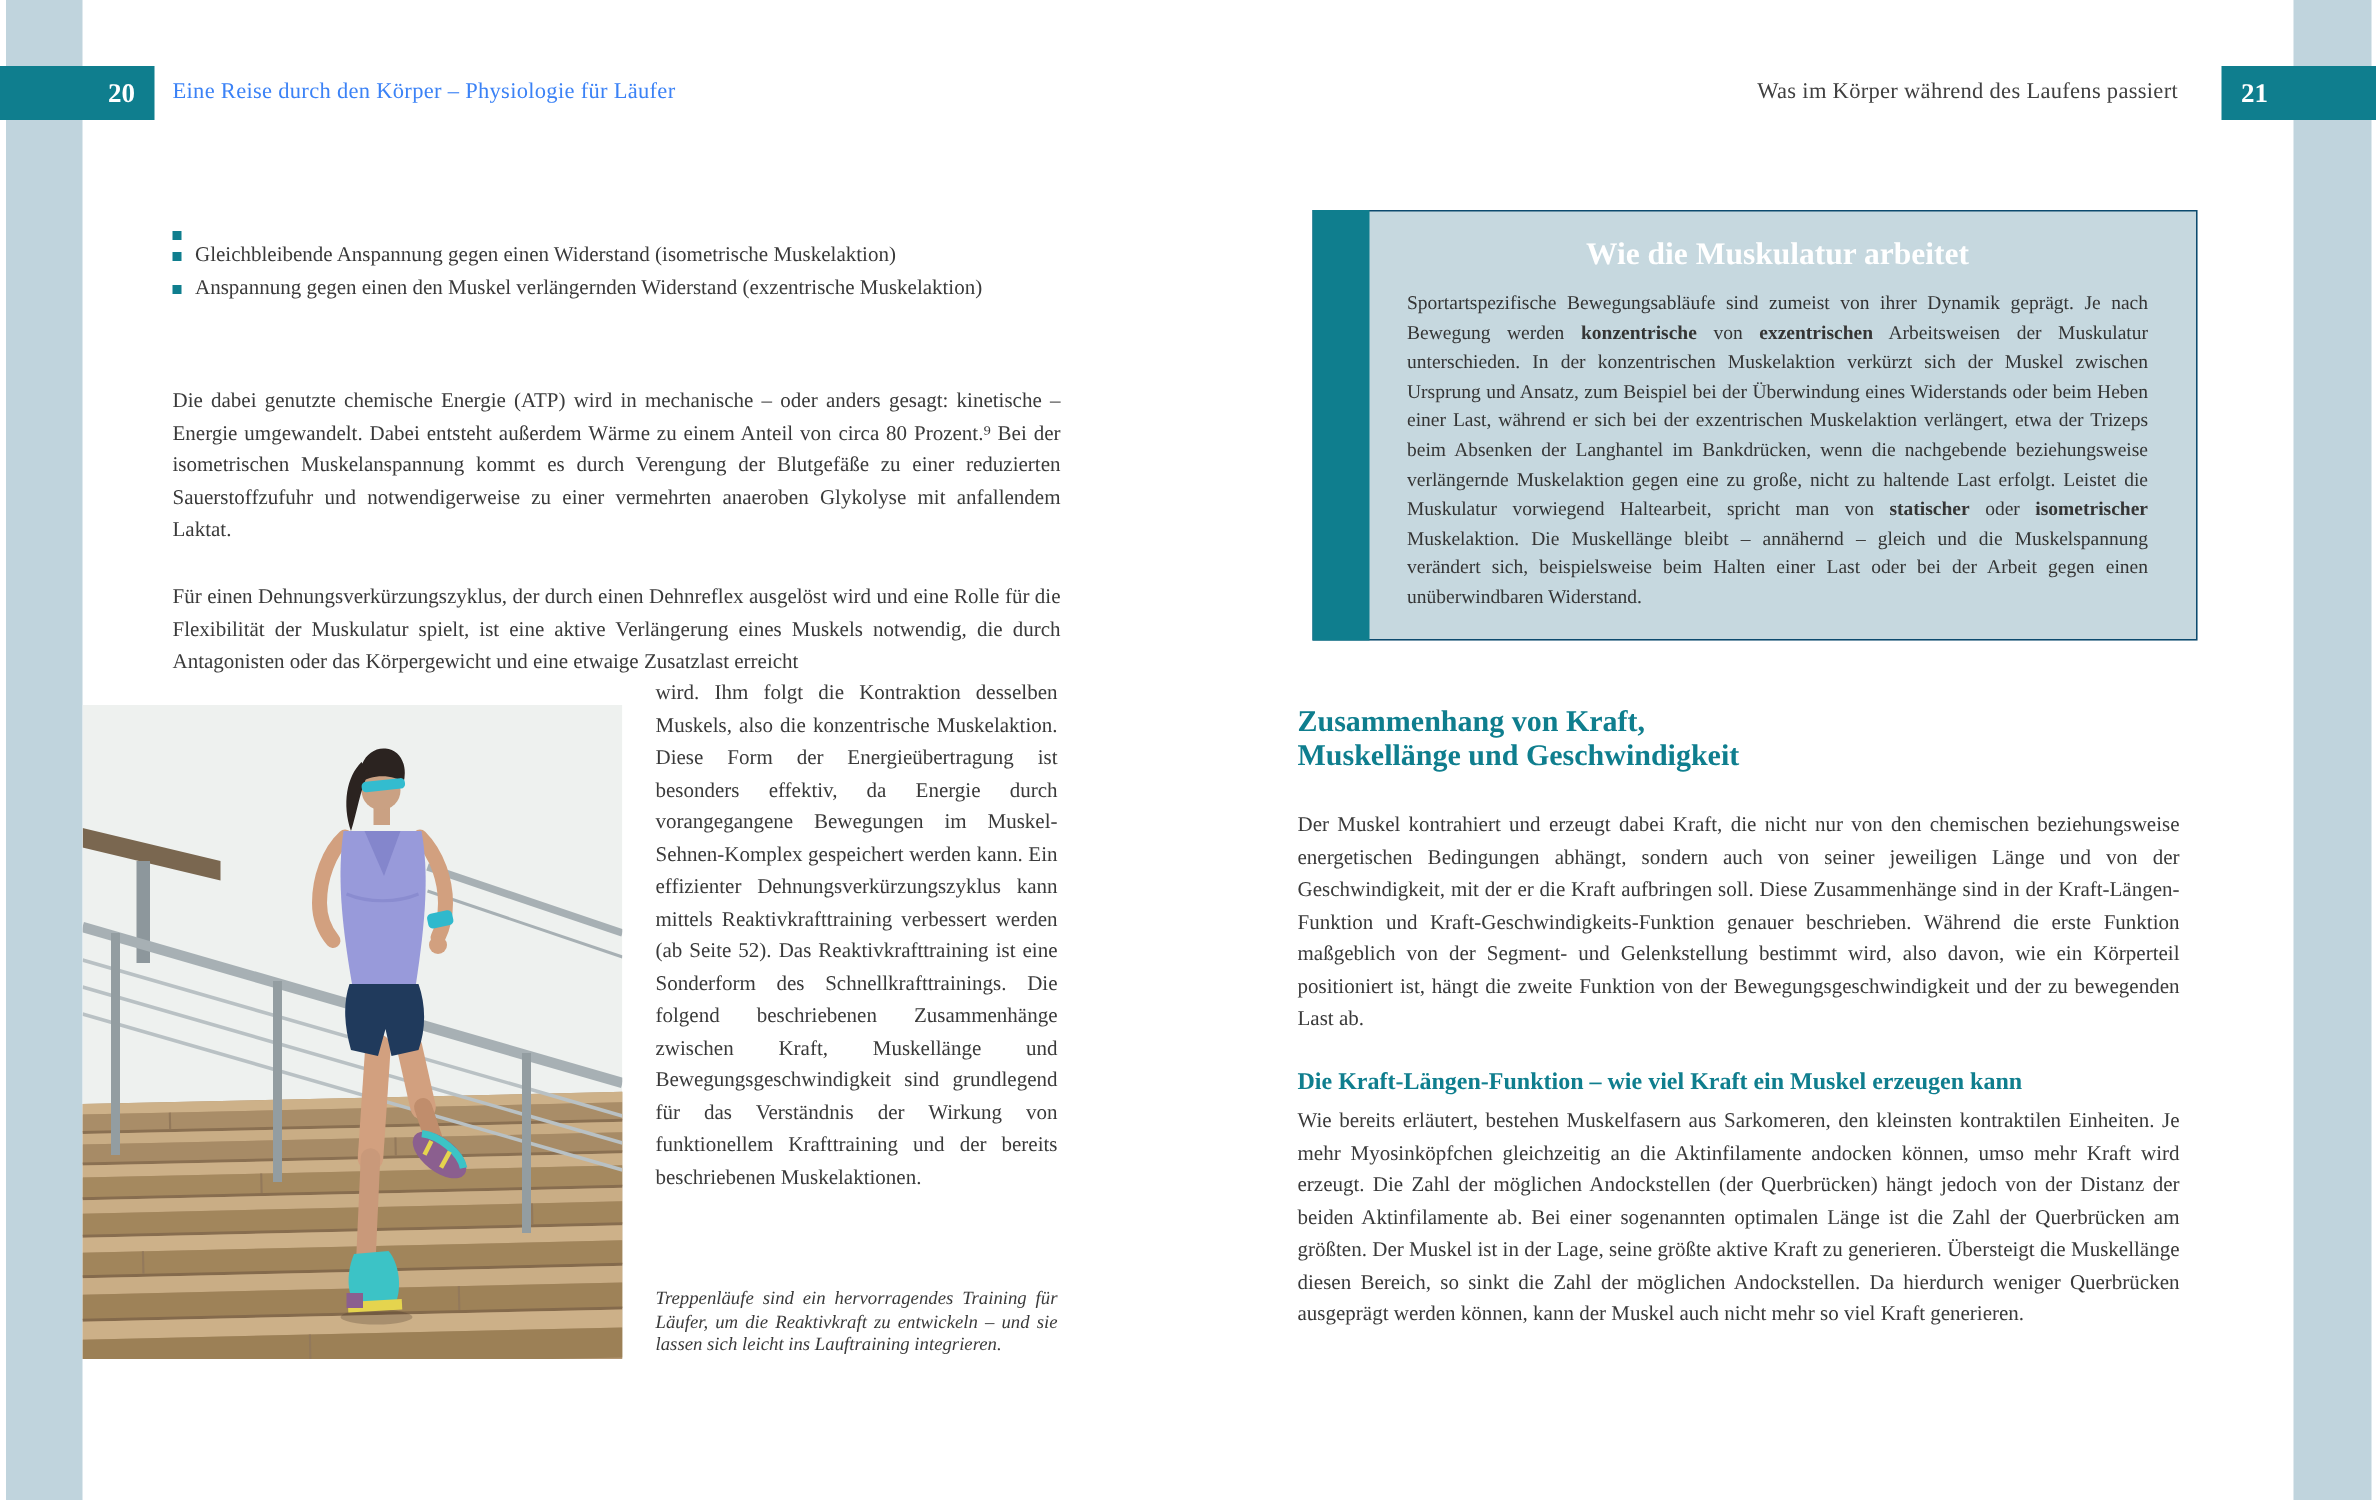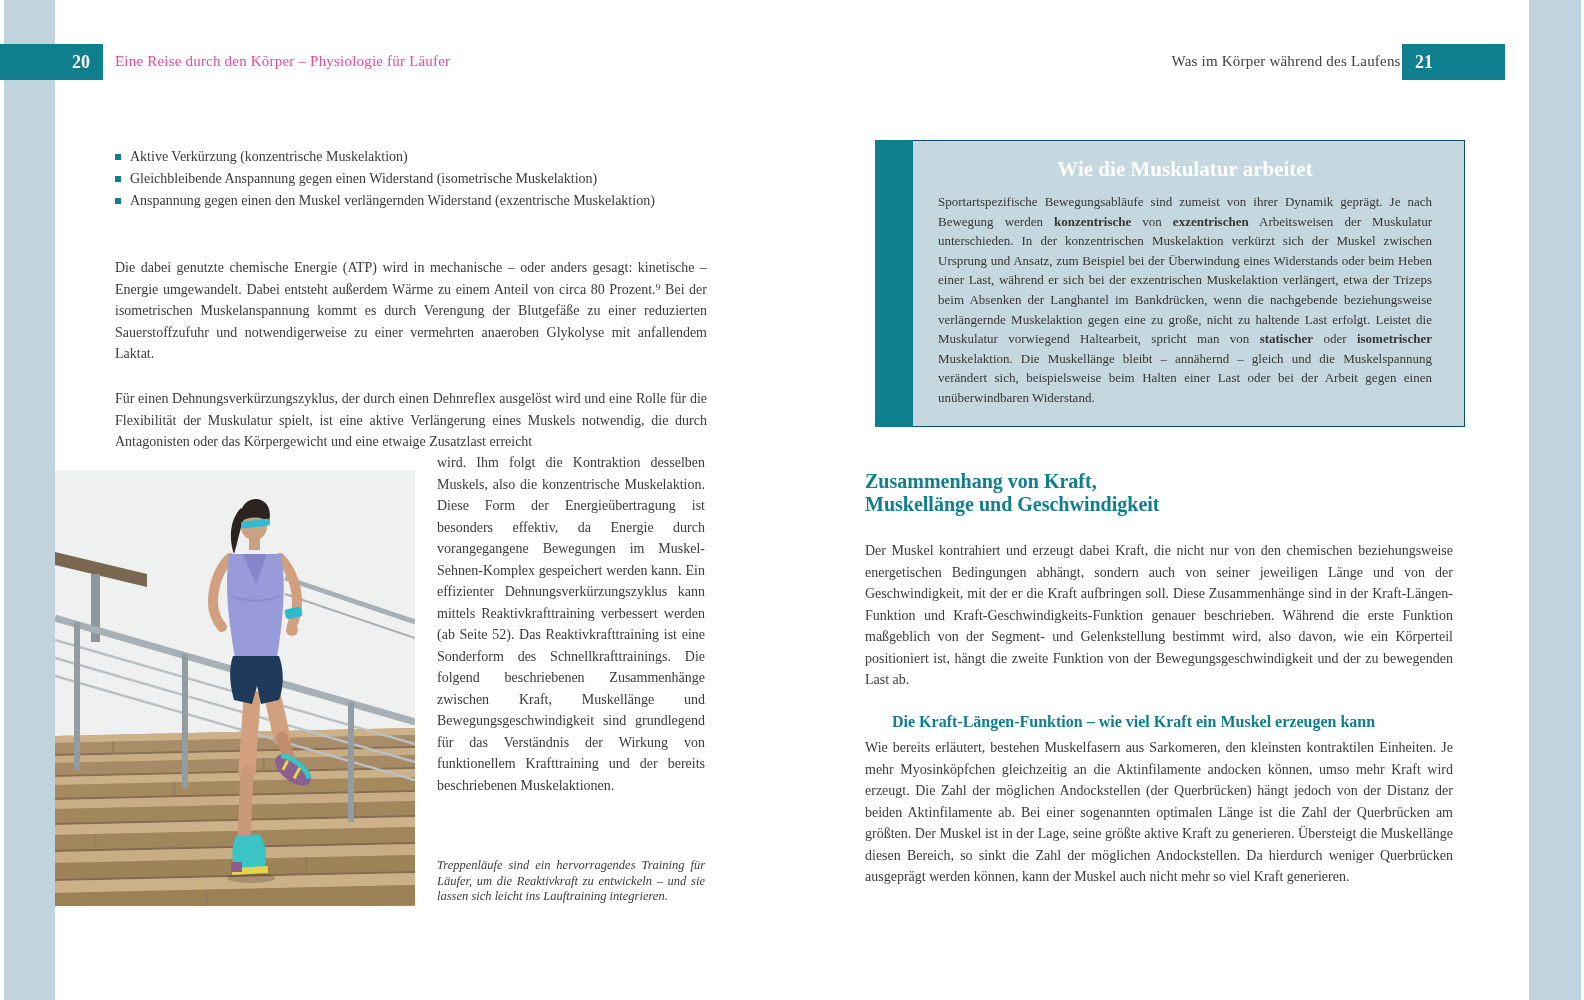--- a/index.html
+++ b/index.html
@@ -8,23 +8,23 @@
     font-family:Liberation Serif, serif;color:#3a3a3a;
   }
   
   .band{position:absolute;top:0;bottom:0;background:#c0d4dd;}
   .band-left{left:4px;width:51px;}
   .band-right{left:1529px;width:52px;}
   
   .badge{position:absolute;top:44px;height:36px;background:#0f7e8e;color:#ffffff;
     font-weight:bold;font-size:18px;display:flex;align-items:center;}
   .badge-left{left:0;width:103px;justify-content:flex-end;padding-right:13px;box-sizing:border-box;}
-  .badge-right{left:1402px;width:103px;justify-content:flex-start;padding-left:13px;box-sizing:border-box;}
+  .badge-right{left:1481px;width:103px;justify-content:flex-start;padding-left:13px;box-sizing:border-box;}
   .chapter-header{position:absolute;top:53px;font-size:15px;letter-spacing:.2px;}
-  .chapter-header.left{left:115px;color:#ec4899;}
+  .chapter-header.left{left:115px;color:#3b82f6;}
   .chapter-header.right{right:132px;color:#404040;text-align:left;}
   
   .para{position:absolute;font-size:14px;line-height:21.5px;text-align:justify;}
   .bullets{position:absolute;left:115px;top:146px;width:592px;}
   .bullet{display:flex;font-size:14px;line-height:22px;}
   .bullet .mark{width:6px;height:6px;background:#0f7e8e;margin:8px 9px 0 0;flex:0 0 6px;}
   
   .photo{position:absolute;left:55px;top:470px;width:360px;height:436px;overflow:hidden;}
   .caption{position:absolute;left:437px;top:858px;width:268px;font-size:12.5px;line-height:15.5px;
     font-style:italic;text-align:justify;}
@@ -54,21 +54,20 @@
   <div class="chapter-header left">Eine Reise durch den Körper – Physiologie für Läufer</div>
 
   <div class="chapter-header right">Was im Körper während des Laufens passiert</div>
   <div class="badge badge-right">
     <span>21</span>
   </div>
 
   <div class="bullets">
     <div class="bullet">
       <span class="mark"></span>
-      <span>Aktive Verkürzung (konzentrische Muskelaktion)</span>
     </div>
     <div class="bullet">
       <span class="mark"></span>
       <span>Gleichbleibende Anspannung gegen einen Widerstand (isometrische Muskelaktion)</span>
     </div>
     <div class="bullet">
       <span class="mark"></span>
       <span>Anspannung gegen einen den Muskel verlängernden Widerstand (exzentrische Muskelaktion)</span>
     </div>
   </div>
@@ -180,17 +179,17 @@
     <div class="inner">
       <div class="infobox-title">Wie die Muskulatur arbeitet</div>
       <div class="infobox-body"><span>Sportartspezifische Bewegungsabläufe sind zumeist von ihrer Dynamik geprägt. Je nach Bewegung werden </span><b>konzentrische</b><span> von </span><b>exzentrischen</b><span> Arbeitsweisen der Muskulatur unterschieden. In der konzentrischen Muskelaktion verkürzt sich der Muskel zwischen Ursprung und Ansatz, zum Beispiel bei der Überwindung eines Widerstands oder beim Heben einer Last, während er sich bei der exzentrischen Muskelaktion verlängert, etwa der Trizeps beim Absenken der Langhantel im Bankdrücken, wenn die nachgebende beziehungsweise verlängernde Muskelaktion gegen eine zu große, nicht zu haltende Last erfolgt. Leistet die Muskulatur vorwiegend Haltearbeit, spricht man von </span><b>statischer</b><span> oder </span><b>isometrischer</b><span> Muskelaktion. Die Muskellänge bleibt – annähernd – gleich und die Muskelspannung verändert sich, beispielsweise beim Halten einer Last oder bei der Arbeit gegen einen unüberwindbaren Widerstand.</span></div>
     </div>
   </div>
 
   <div class="section-heading" style="top:470px;width:600px;">Zusammenhang von Kraft,<br>Muskellänge und Geschwindigkeit</div>
 
   <div class="para" style="left:865px;top:540px;width:588px;">Der Muskel kontrahiert und erzeugt dabei Kraft, die nicht nur von den chemischen beziehungsweise energetischen Bedingungen abhängt, sondern auch von seiner jeweiligen Länge und von der Geschwindigkeit, mit der er die Kraft aufbringen soll. Diese Zusammenhänge sind in der Kraft-Längen-Funktion und Kraft-Geschwindigkeits-Funktion genauer beschrieben. Während die erste Funktion maßgeblich von der Segment- und Gelenkstellung bestimmt wird, also davon, wie ein Körperteil positioniert ist, hängt die zweite Funktion von der Bewegungsgeschwindigkeit und der zu bewegenden Last ab.</div>
 
-  <div class="subsection-heading" style="top:712px;width:600px;margin-left:27px;">Die Kraft-Längen-Funktion – wie viel Kraft ein Muskel erzeugen kann</div>
+  <div class="subsection-heading" style="top:712px;width:600px;">Die Kraft-Längen-Funktion – wie viel Kraft ein Muskel erzeugen kann</div>
 
   <div class="para" style="left:865px;top:737px;width:588px;">Wie bereits erläutert, bestehen Muskelfasern aus Sarkomeren, den kleinsten kontraktilen Einheiten. Je mehr Myosinköpfchen gleichzeitig an die Aktinfilamente andocken können, umso mehr Kraft wird erzeugt. Die Zahl der möglichen Andockstellen (der Querbrücken) hängt jedoch von der Distanz der beiden Aktinfilamente ab. Bei einer sogenannten optimalen Länge ist die Zahl der Querbrücken am größten. Der Muskel ist in der Lage, seine größte aktive Kraft zu generieren. Übersteigt die Muskellänge diesen Bereich, so sinkt die Zahl der möglichen Andockstellen. Da hierdurch weniger Querbrücken ausgeprägt werden können, kann der Muskel auch nicht mehr so viel Kraft generieren.</div>
 
 </div>
 
 </body></html>

